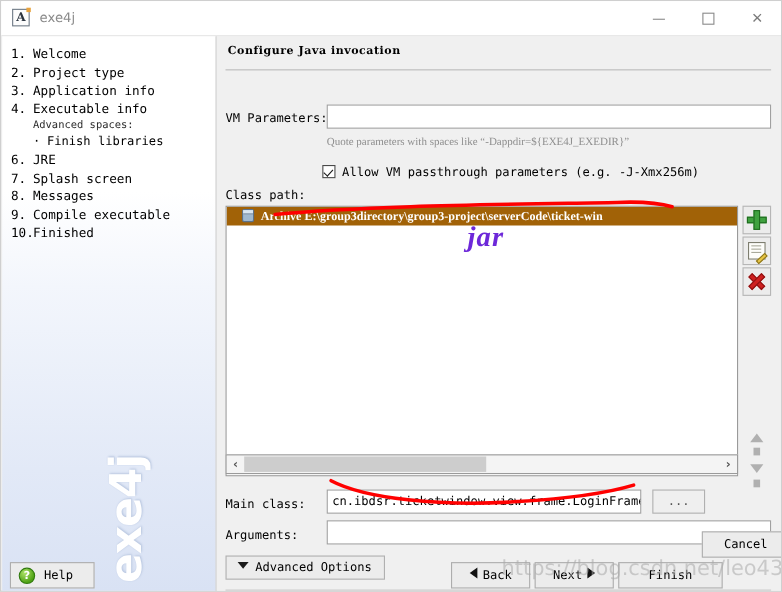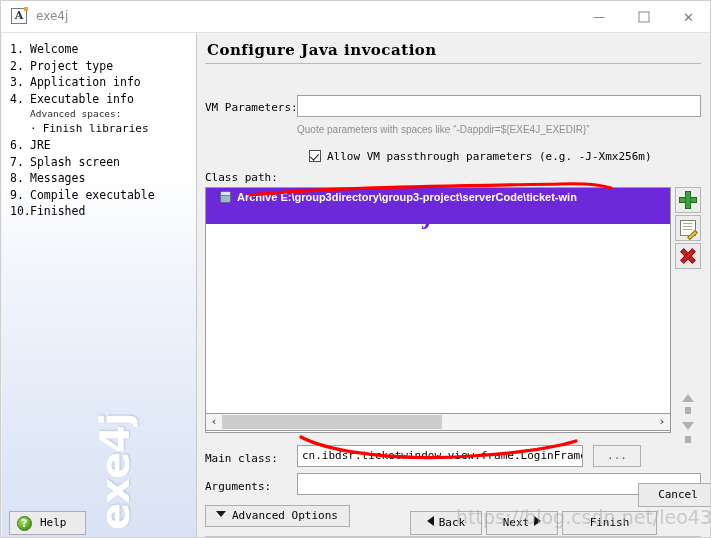--- a/index.html
+++ b/index.html
@@ -92,55 +92,55 @@
   }
 
   
   .main{
     position:absolute;left:196px;top:32px;width:514px;height:505px;
     background:#f0f0f0;box-sizing:border-box;
   }
   .page-title{
     position:absolute;left:10px;top:8px;
     font-family:"DejaVu Serif","Liberation Serif",serif;
-    font-size:15px;font-weight:bold;color:#000;
+    font-size:10px;font-weight:bold;color:#000;
     letter-spacing:0.5px;
   }
   .title-rule{
     position:absolute;left:8px;top:30px;width:496px;height:1px;
     background:#b9b9b9;
   }
 
   .lbl{
     position:absolute;
     font-family:"DejaVu Sans Mono","Liberation Mono",monospace;
     font-size:11px;color:#000;white-space:nowrap;
   }
   .hint{
     position:absolute;
-    font-family:Liberation Sans, sans-serif;
+    font-family:Liberation Serif, serif;
     font-size:10px;color:#8e8e8e;white-space:nowrap;text-align:right;
   }
   .tf{
     position:absolute;
     background:#ffffff;border:1px solid #a0a0a0;
     box-sizing:border-box;
     font-family:"DejaVu Sans Mono","Liberation Mono",monospace;
     font-size:11px;color:#000;
     padding:0 4px;line-height:20px;
     white-space:nowrap;overflow:hidden;
   }
 
   
   #lbl-vm{left:8px;top:68px;}
   #tf-vm{left:100px;top:62px;width:404px;height:22px;}
   #hint-quote{left:100px;top:91px;}
 
   
-  .cb-row{position:absolute;left:112px;top:112px;}
+  .cb-row{position:absolute;left:96px;top:112px;}
   .cb{
     display:inline-block;width:12px;height:12px;
     border:1px solid #4a4a4a;background:#fff;
     box-sizing:border-box;vertical-align:-2px;position:relative;
   }
   .cb.checked:after{
     content:"";position:absolute;left:2px;top:1px;
     width:4px;height:7px;border:solid #1a1a1a;
     border-width:0 1.6px 1.6px 0;transform:rotate(42deg);
   }
@@ -150,23 +150,23 @@
   }
 
   
   #lbl-cp{left:8px;top:138px;}
   .listbox{
     position:absolute;left:8px;top:154px;width:466px;height:246px;
     background:#ffffff;border:1px solid #9a9a9a;
     box-sizing:border-box;overflow:hidden;
   }
   .list-row{
-    position:absolute;left:0;top:0;width:100%;height:36px;
-    background:#6d28d9;color:#ffffff;
-    font-family:Liberation Sans, sans-serif;
+    position:absolute;left:0;top:0;width:100%;height:17px;
+    background:#a16207;color:#ffffff;
+    font-family:Liberation Serif, serif;
     font-size:11px;font-weight:bold;
     line-height:18px;white-space:nowrap;overflow:hidden;
   }
   .jar-icon{
     display:inline-block;width:11px;height:12px;margin:0 6px 0 14px;
     vertical-align:-2px;position:relative;
     background:#9fb8cf;border:1px solid #5c7188;border-radius:2px;
     box-sizing:border-box;
   }
   .jar-icon:before{

